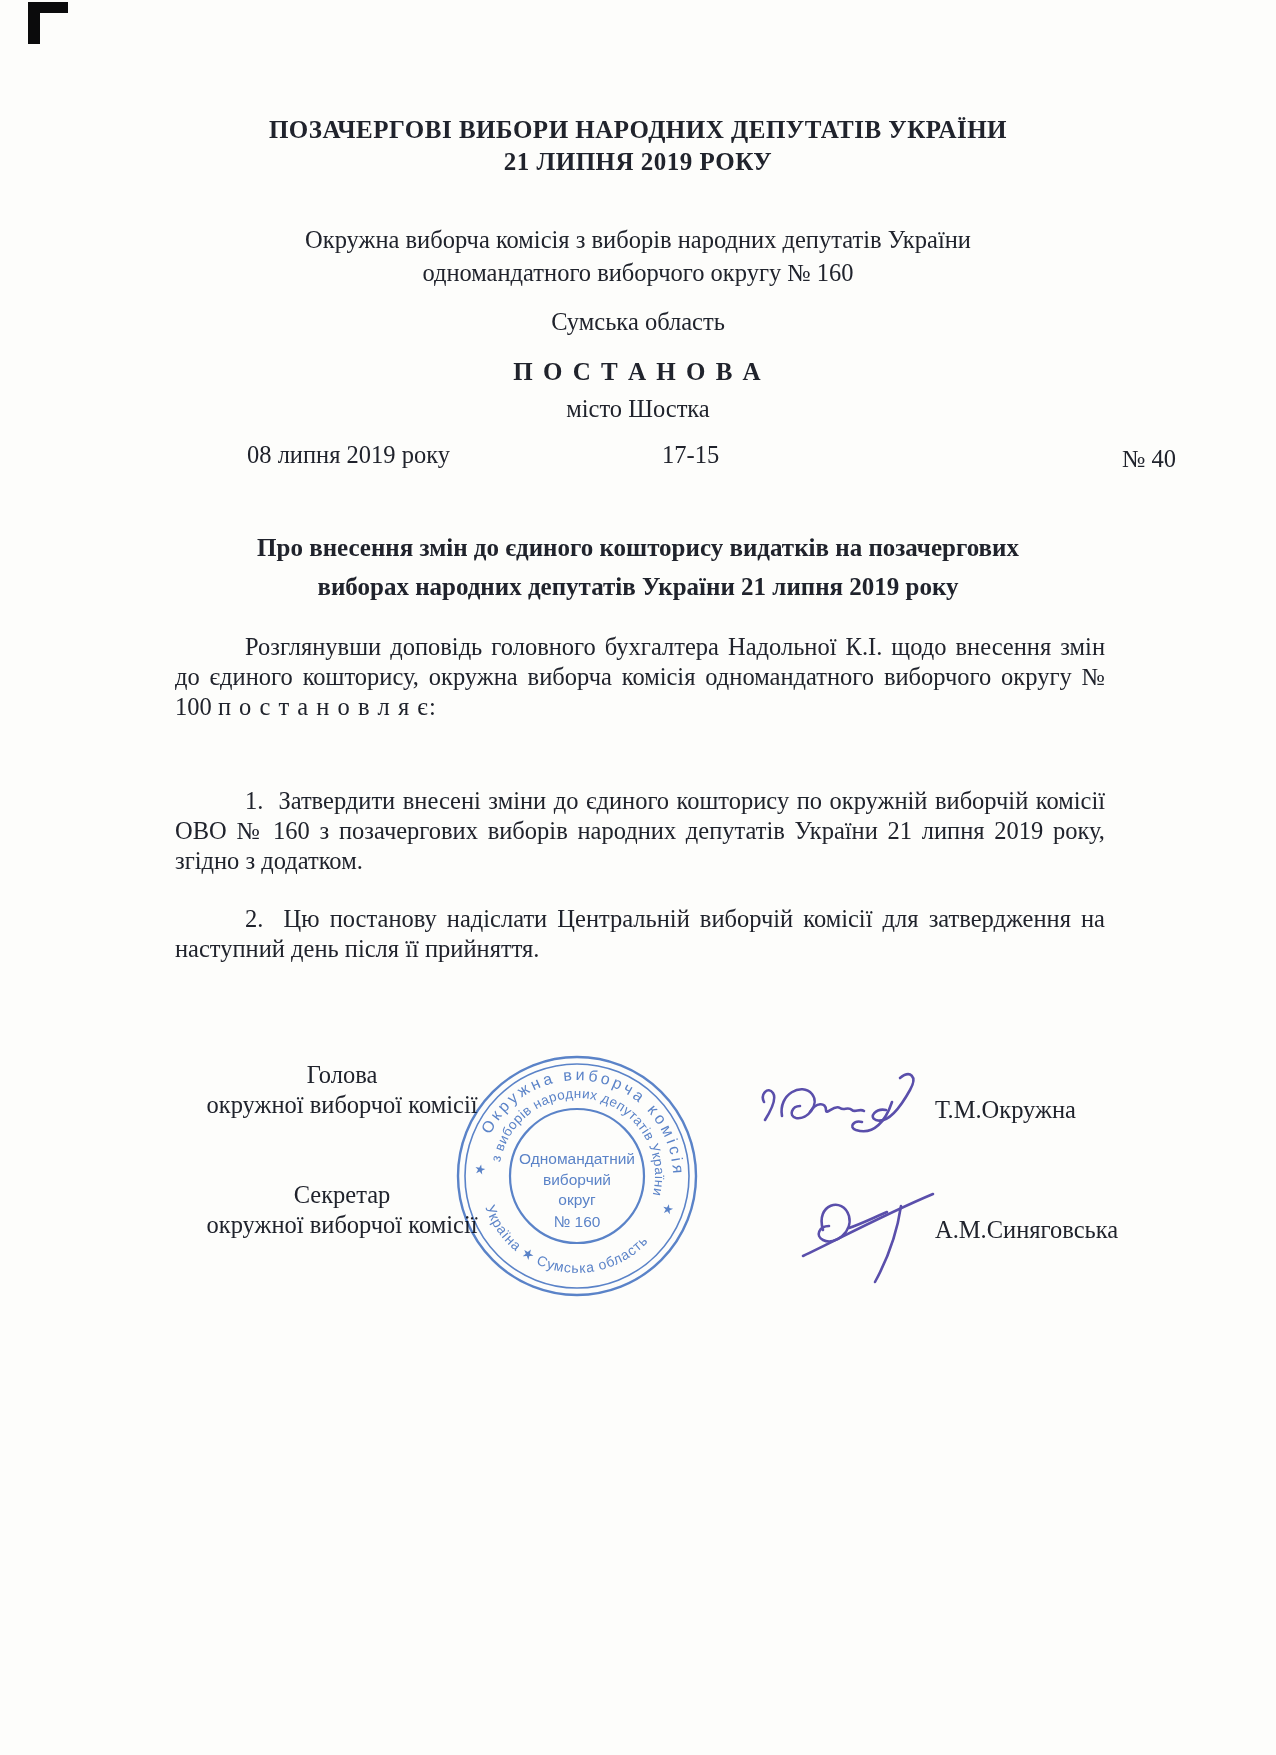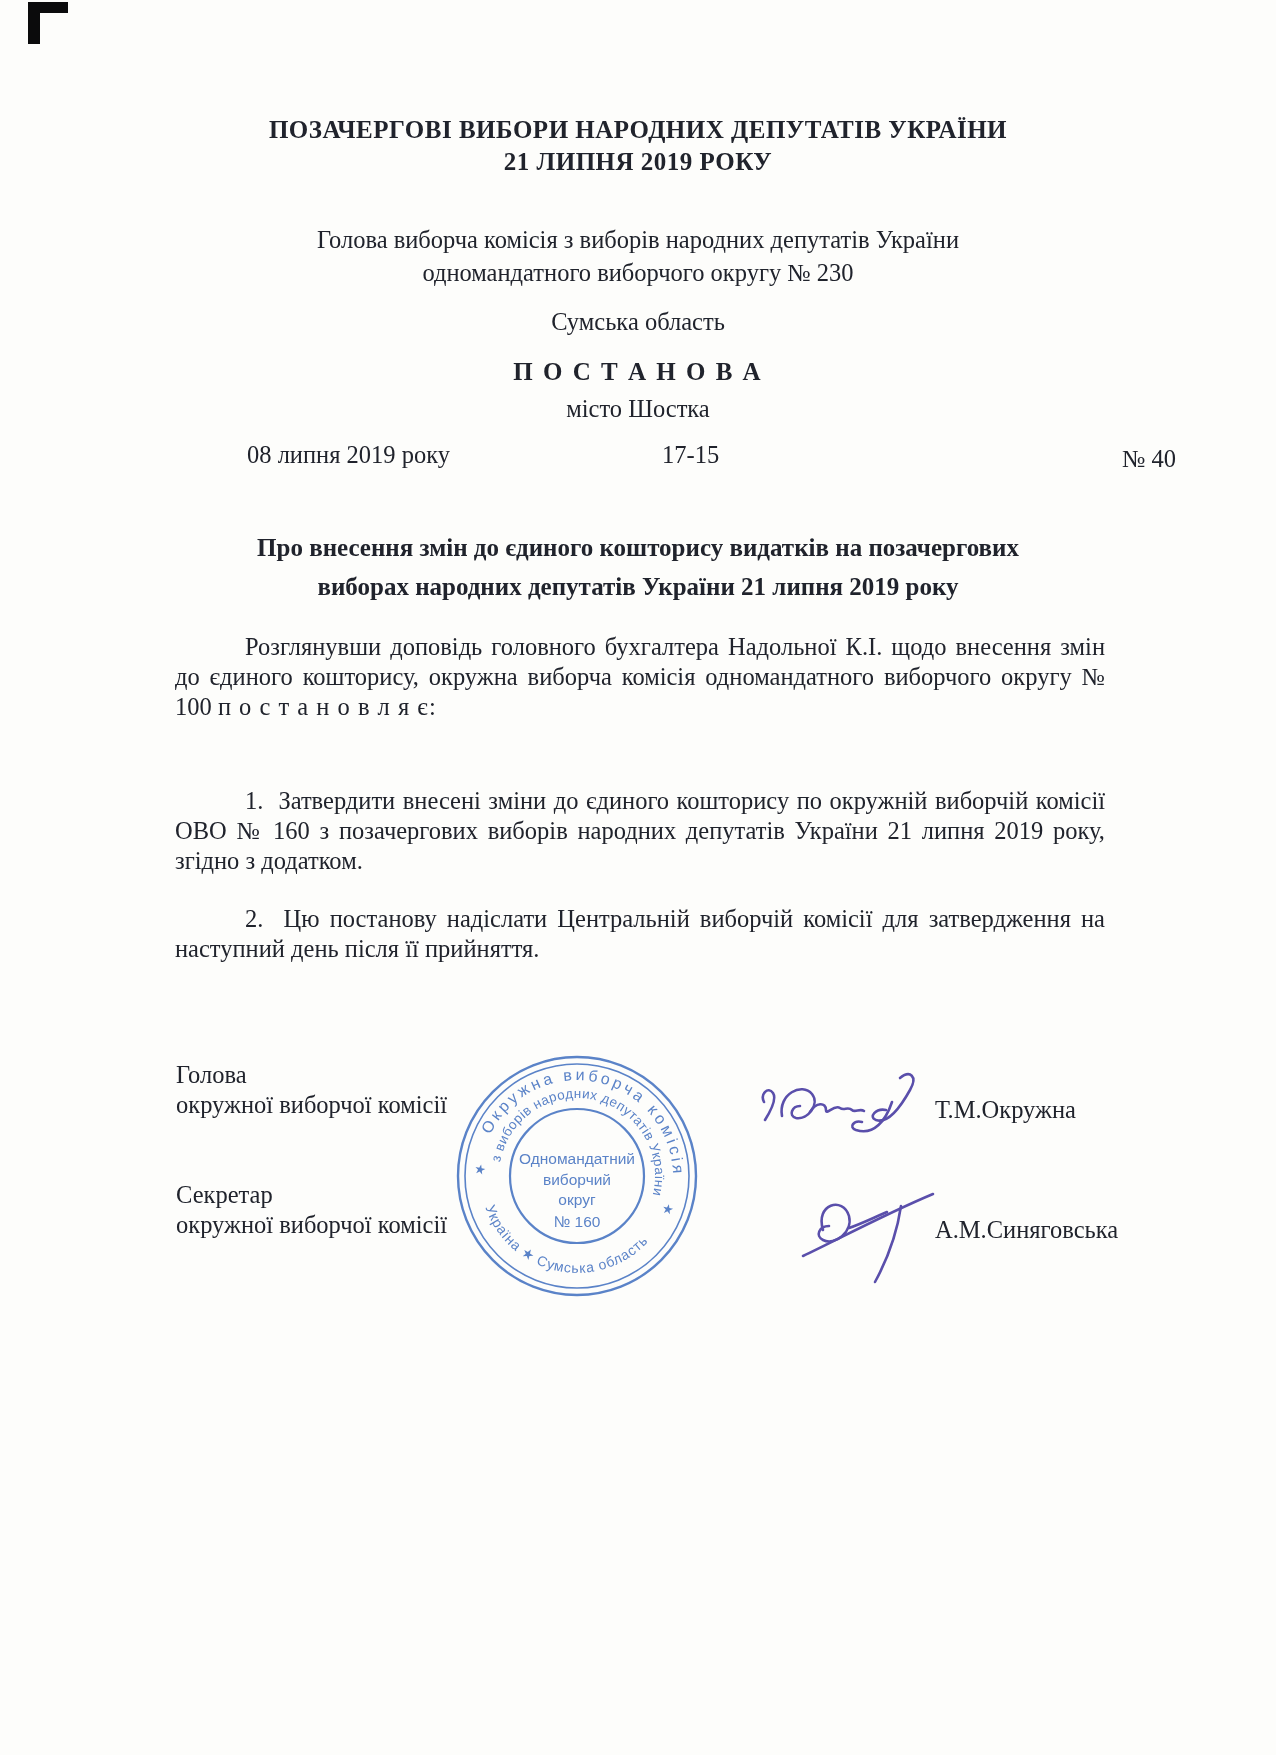--- a/index.html
+++ b/index.html
@@ -14,43 +14,43 @@
   .t-title{font-size:25px;font-weight:bold;letter-spacing:0.5px;}
   .t-sub{font-size:24.5px;}
   .t-doc{font-size:25px;font-weight:bold;letter-spacing:2px;}
   .t-body{font-size:24.5px;line-height:30px;}
   .para{
     left:175px;width:930px;text-align:justify;text-indent:70px;
     font-size:24.5px;line-height:30px;margin:0;
   }
   .resolves{font-weight:normal;letter-spacing:1px;}
   .subject{font-size:25px;font-weight:bold;}
-  .role-block{left:176px;width:332px;font-size:24.5px;line-height:30px;}
+  .role-block{left:176px;width:332px;text-align:center;font-size:24.5px;line-height:30px;}
   .sig-name{font-size:24.5px;}
   
   .corner{left:28px;top:2px;width:40px;height:42px;}
   .corner .h{position:absolute;left:0;top:0;width:40px;height:11px;background:#0b0b0c;}
   .corner .v{position:absolute;left:0;top:0;width:12px;height:42px;background:#0b0b0c;}
   .stamp{left:455px;top:1054px;mix-blend-mode:multiply;opacity:0.92;}
   .stamp text{font-family:"Liberation Sans", sans-serif;fill:#4d79c7;}
   .sig-svg{mix-blend-mode:multiply;}
 </style>
 </head>
 <body>
 
 <div class="abs corner">
   <div class="h"></div>
   <div class="v"></div>
 </div>
 
 <div class="abs center t-title" style="top:116px">ПОЗАЧЕРГОВІ ВИБОРИ НАРОДНИХ ДЕПУТАТІВ УКРАЇНИ</div>
 <div class="abs center t-title" style="top:148px">21 ЛИПНЯ 2019 РОКУ</div>
 
-<div class="abs center t-sub" style="top:226px">Голова виборча комісія з виборів народних депутатів України</div>
-<div class="abs center t-sub" style="top:259px">одномандатного виборчого округу № 230</div>
+<div class="abs center t-sub" style="top:226px">Окружна виборча комісія з виборів народних депутатів України</div>
+<div class="abs center t-sub" style="top:259px">одномандатного виборчого округу № 160</div>
 
 <div class="abs center t-sub" style="top:308px">Сумська область</div>
 
 <div class="abs center t-doc" style="top:358px">П О С Т А Н О В А</div>
 <div class="abs center t-sub" style="top:395px">місто Шостка</div>
 
 <div class="abs t-body" style="left:247px;top:440px">08 липня 2019 року</div>
 <div class="abs t-body" style="left:662px;top:440px">17-15</div>
 <div class="abs t-body" style="left:1122px;top:444px">№ 40</div>
 

